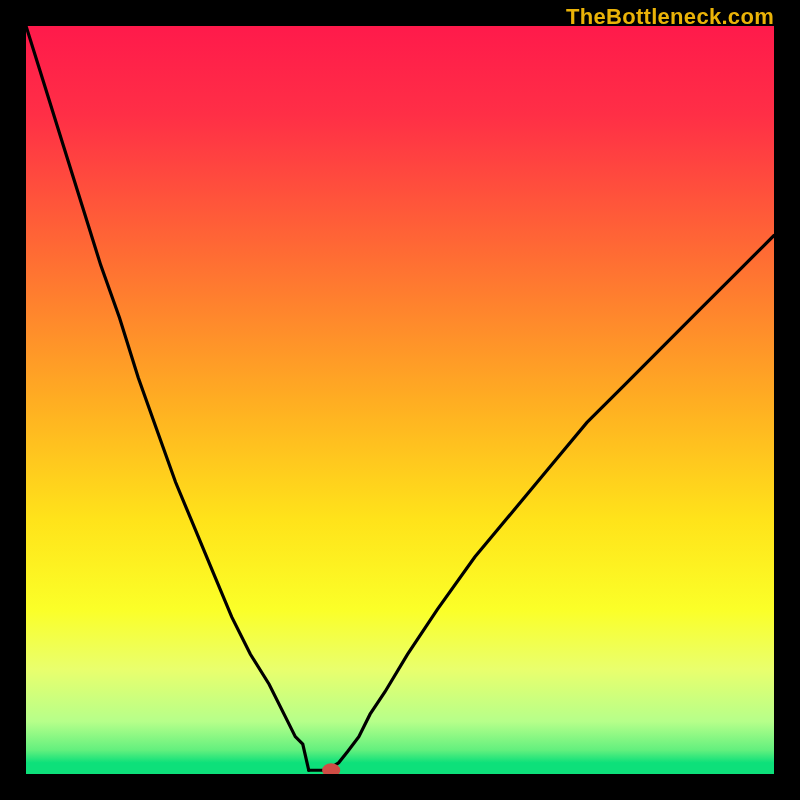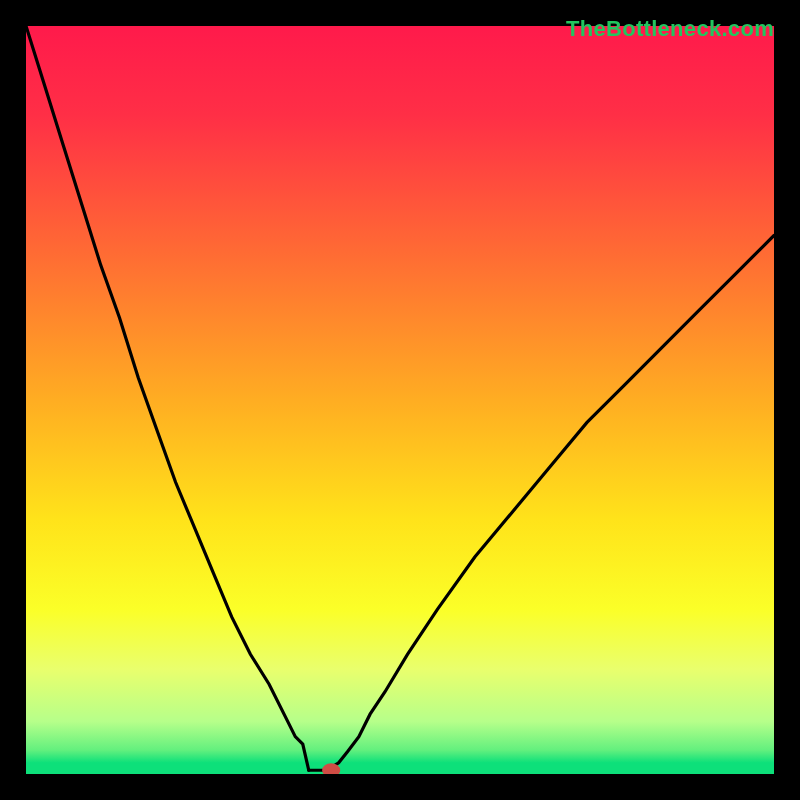--- a/index.html
+++ b/index.html
@@ -12,23 +12,23 @@
     font-family: Arial, Helvetica, sans-serif;
   }
   .frame {
     position: relative;
     width: 800px;
     height: 800px;
     background: #000;
   }
   .watermark {
     position: absolute;
-    top: 16px;
+    top: 4px;
     right: 26px;
-    color: #22c55e;
+    color: #eab308;
     font-size: 22px;
     font-weight: 600;
     letter-spacing: 0.3px;
     z-index: 10;
   }
   .plot-area {
     position: absolute;
     left: 26px;
     top: 26px;
     width: 748px;

